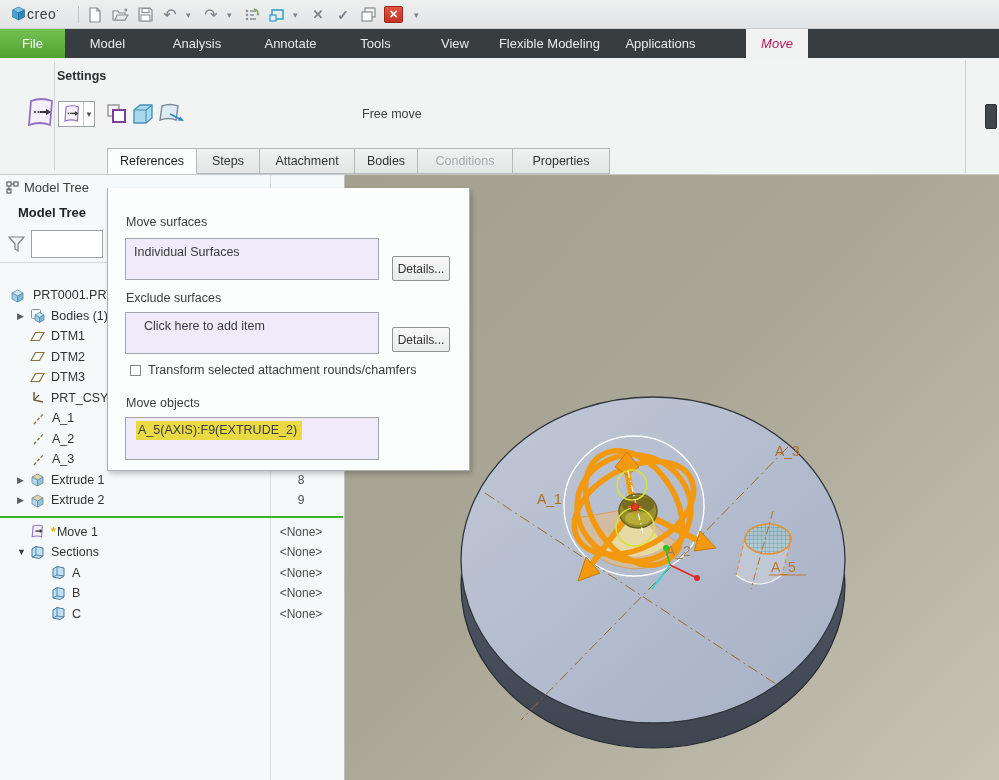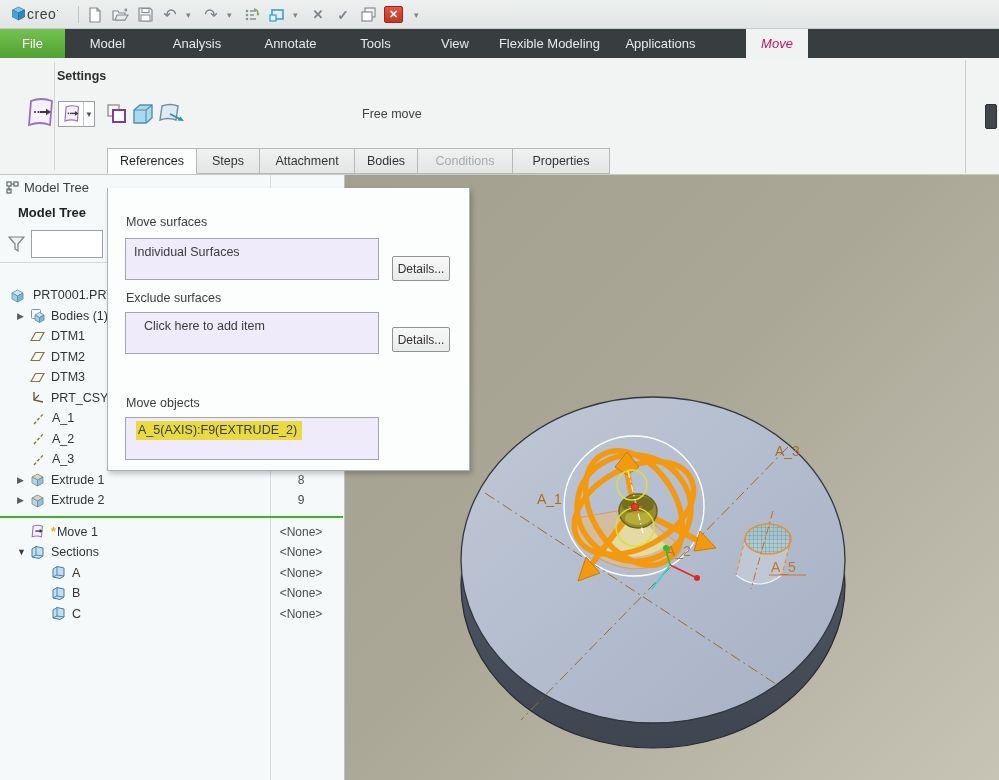--- a/index.html
+++ b/index.html
@@ -472,18 +472,22 @@
     <span>Individual Surfaces</span>
   </div>
   <div class="details-btn" style="top:68px">Details...</div>
 
   <div class="p-label" style="top:103px">Exclude surfaces</div>
   <div class="collector" style="top:124px; height:42px; padding-left:18px">
     <span>Click here to add item</span>
   </div>
   <div class="details-btn" style="top:139px">Details...</div>
 
+  <div class="chk-row">
+    <span class="chk-box"></span>
+    <span>Transform selected attachment rounds/chamfers</span>
+  </div>
 
   <div class="p-label" style="top:208px">Move objects</div>
   <div class="collector" style="top:229px; height:43px; padding:5px 10px">
     <span class="hl">A_5(AXIS):F9(EXTRUDE_2)</span>
   </div>
 </div>
 
 </body></html>

